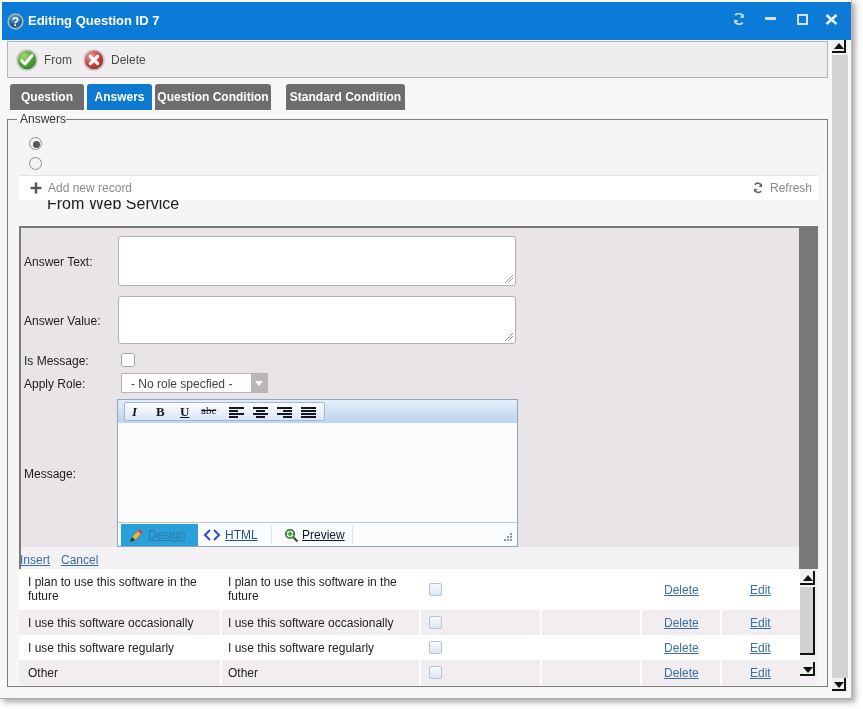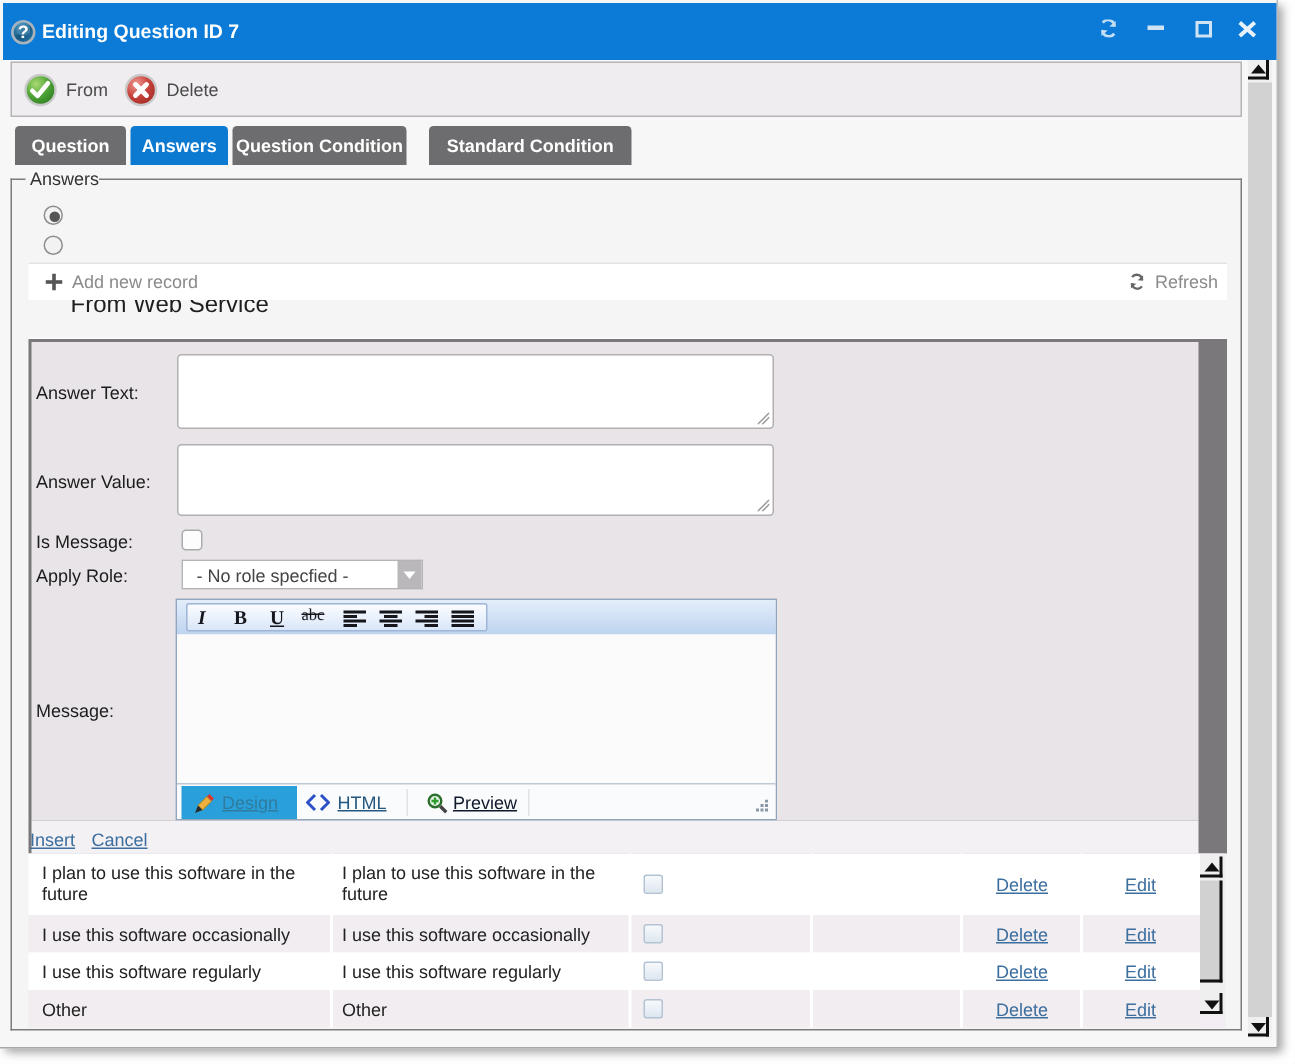--- a/index.html
+++ b/index.html
@@ -38,21 +38,21 @@
 
 #editrow { position:absolute; left:19px; top:226px; width:799px; height:343px; background:#7a787b; }
 #editpanel { position:absolute; left:21px; top:228px; width:778px; height:319px; background:#e8e4e7; }
 #insertstrip { position:absolute; left:21px; top:547px; width:778px; height:22px; background:#f3f1f3; }
 .flabel { position:absolute; font-size:12px; color:#1c1c1c; }
 .ta { position:absolute; left:118px; width:398px; background:#fff; border:1px solid #b2b0b2; border-radius:3px; }
 .grip { position:absolute; right:2px; bottom:2px; width:8px; height:8px; }
 
 #cb1 { position:absolute; left:121px; top:353px; width:14px; height:14px; background:#fdfdfd; border:1px solid #ababab; border-radius:3px; }
 
-#dd { position:absolute; left:121px; top:373px; width:161px; height:20px; background:#fff; border:1px solid #b5b3b5; }
+#dd { position:absolute; left:121px; top:373px; width:147px; height:20px; background:#fff; border:1px solid #b5b3b5; }
 #ddtxt { position:absolute; left:9px; top:3px; font-size:12px; color:#444; }
 #ddbtn { position:absolute; right:0; top:0; width:16px; height:18px; background:#b9b7ba; }
 #ddbtn::after { content:""; position:absolute; left:4px; top:7px; border-left:4px solid transparent; border-right:4px solid transparent; border-top:5px solid #fff; }
 
 #editor { position:absolute; left:117px; top:399px; width:401px; height:148px; border:1px solid #93a5bc; background:#fbfbfc; }
 #edtb { position:absolute; left:0; top:0; width:399px; height:23px; background:linear-gradient(#e4eefb,#bdd3ef); }
 #edgroup { position:absolute; left:6px; top:2px; width:201px; height:19px; background:linear-gradient(#fbfdff,#d9e6f8); border:1px solid #9fb6d6; border-radius:2px; }
 .edico { position:absolute; top:1px; font-family:"Liberation Serif", serif; font-size:13px; color:#16161d; }
 .alico { position:absolute; top:4px; width:15px; height:11px; }
 .alico div { position:absolute; height:2px; background:#16161d; }
@@ -132,21 +132,21 @@
     <g stroke="#fff" stroke-width="3.2" stroke-linecap="round">
       <line x1="8.3" y1="8.3" x2="15.7" y2="15.7"></line>
       <line x1="15.7" y1="8.3" x2="8.3" y2="15.7"></line>
     </g>
   </svg>
   <div class="tbtxt" style="left:111px">Delete</div>
 
   <div class="tab" style="left:10px;width:74px">Question</div>
   <div class="tab sel" style="left:87px;width:65px">Answers</div>
   <div class="tab" style="left:155px;width:116px">Question Condition</div>
-  <div class="tab" style="left:286px;width:135px">Standard Condition</div>
+  <div class="tab" style="left:286px;width:119px">Standard Condition</div>
 
   <div id="fs"></div>
   <div id="fstop1"></div>
   <div id="fstop2"></div>
   <div id="legend">Answers</div>
 
   <div class="radio on" style="left:29px;top:137px"></div>
   <div class="rlabel" style="left:47px;top:138px">Manual Entry</div>
   <div class="radio" style="left:29px;top:157px"></div>
   <div class="rlabel" style="left:47px;top:158px">From Web Service</div>

